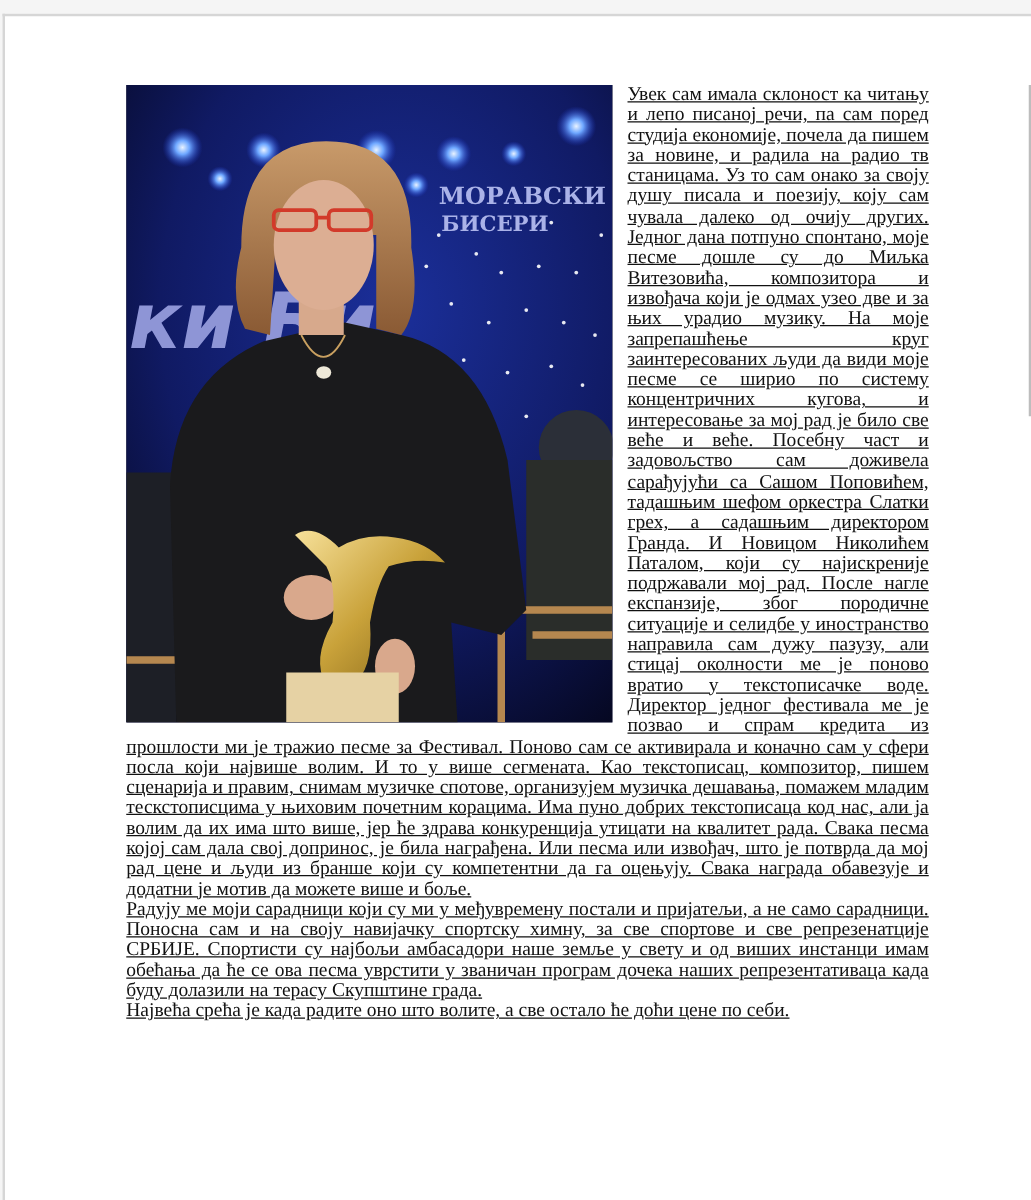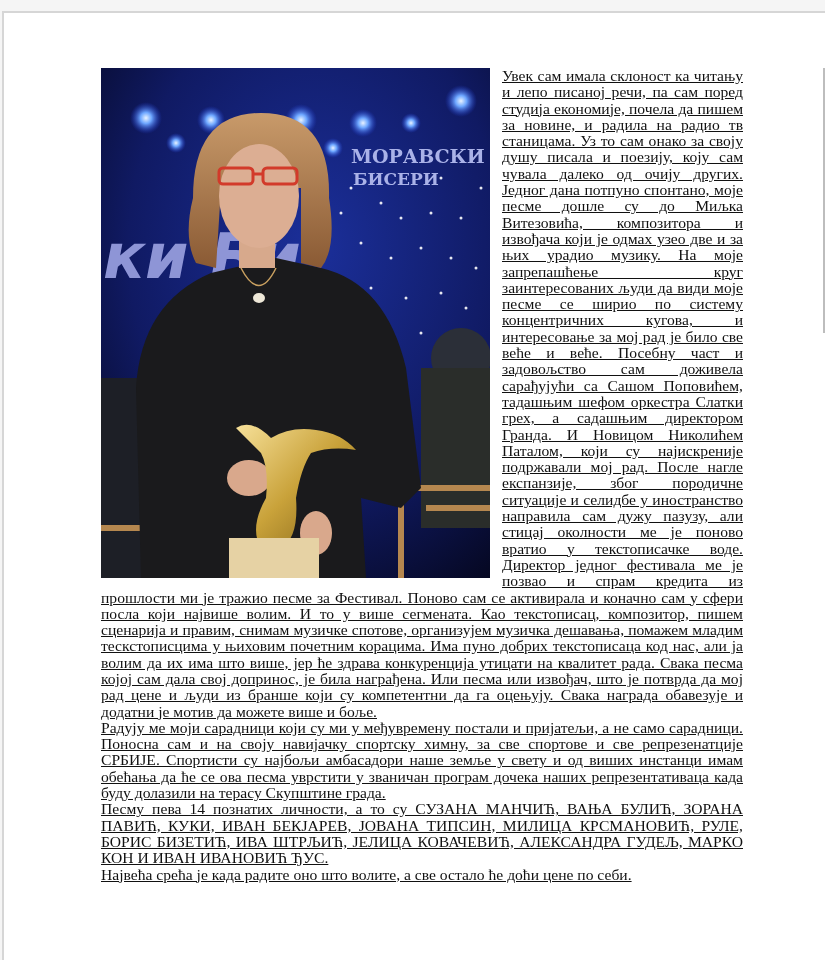--- a/index.html
+++ b/index.html
@@ -161,16 +161,15 @@
 
       <g>
         <path d="M135 360 Q150 350 170 370 Q190 358 215 362 Q240 365 255 382 Q230 378 210 385 Q200 400 195 430 Q198 470 180 480 L160 480 Q148 460 165 430 Q168 400 160 385 Q145 370 135 360 Z" fill="url(#gold)"></path>
         <rect x="128" y="470" width="90" height="40" fill="#e6d2a4"></rect>
       </g>
     </svg>
   </div>
   <div class="col-text">
     <p class="para">Увек сам имала склоност ка читању и лепо писаној речи, па сам поред студија економије, почела да пишем за новине, и радила на радио тв станицама. Уз то сам онако за своју душу писала и поезију, коју сам чувала далеко од очију других. Једног дана потпуно спонтано, моје песме дошле су до Миљка Витезовића, композитора и извођача који је одмах узео две и за њих урадио музику. На моје запрепашћење круг заинтересованих људи да види моје песме се ширио по систему концентричних кугова, и интересовање за мој рад је било све веће и веће. Посебну част и задовољство сам доживела сарађујући са Сашом Поповићем, тадашњим шефом оркестра Слатки грех, а садашњим директором Гранда. И Новицом Николићем Паталом, који су најискреније подржавали мој рад. После нагле експанзије, због породичне ситуације и селидбе у иностранство направила сам дужу пазузу, али стицај околности ме је поново вратио у текстописачке воде. Директор једног фестивала ме је позвао и спрам кредита из прошлости ми је тражио песме за Фестивал. Поново сам се активирала и коначно сам у сфери посла који највише волим. И то у више сегмената. Као текстописац, композитор, пишем сценарија и  правим, снимам музичке спотове, организујем музичка дешавања, помажем младим тескстописцима у њиховим почетним корацима. Има пуно добрих текстописаца код нас, али ја волим да их има што више, јер ће здрава конкуренција утицати на квалитет рада. Свака песма којој сам дала свој допринос, је била награђена. Или песма или извођач, што је потврда да мој рад цене и људи из бранше који су компетентни да га оцењују. Свака награда обавезује и додатни је мотив да можете више и боље.</p>
     <p class="para">Радују ме моји сарадници који су ми у међувремену постали и пријатељи, а не само сарадници. Поносна сам и на своју навијачку спортску химну, за све спортове и све репрезенатције СРБИЈЕ. Спортисти су најбољи амбасадори наше земље у свету и од виших инстанци имам обећања да ће се ова песма уврстити у званичан програм дочека наших репрезентативаца када буду долазили на терасу Скупштине града.</p>
-    <p class="para">Песму пева 14 познатих личности, а то су СУЗАНА МАНЧИЋ, ВАЊА БУЛИЋ, ЗОРАНА ПАВИЋ, КУКИ, ИВАН БЕКЈАРЕВ, ЈОВАНА ТИПСИН, МИЛИЦА КРСМАНОВИЋ, РУЛЕ, БОРИС БИЗЕТИЋ, ИВА ШТРЉИЋ, ЈЕЛИЦА КОВАЧЕВИЋ, АЛЕКСАНДРА ГУДЕЉ, МАРКО КОН И ИВАН ИВАНОВИЋ ЂУС.</p>
     <p class="para ragged">Највећа срећа је када радите оно што волите, а све остало ће доћи цене по себи.</p>
   </div>
 </div>
 
 </body></html>

